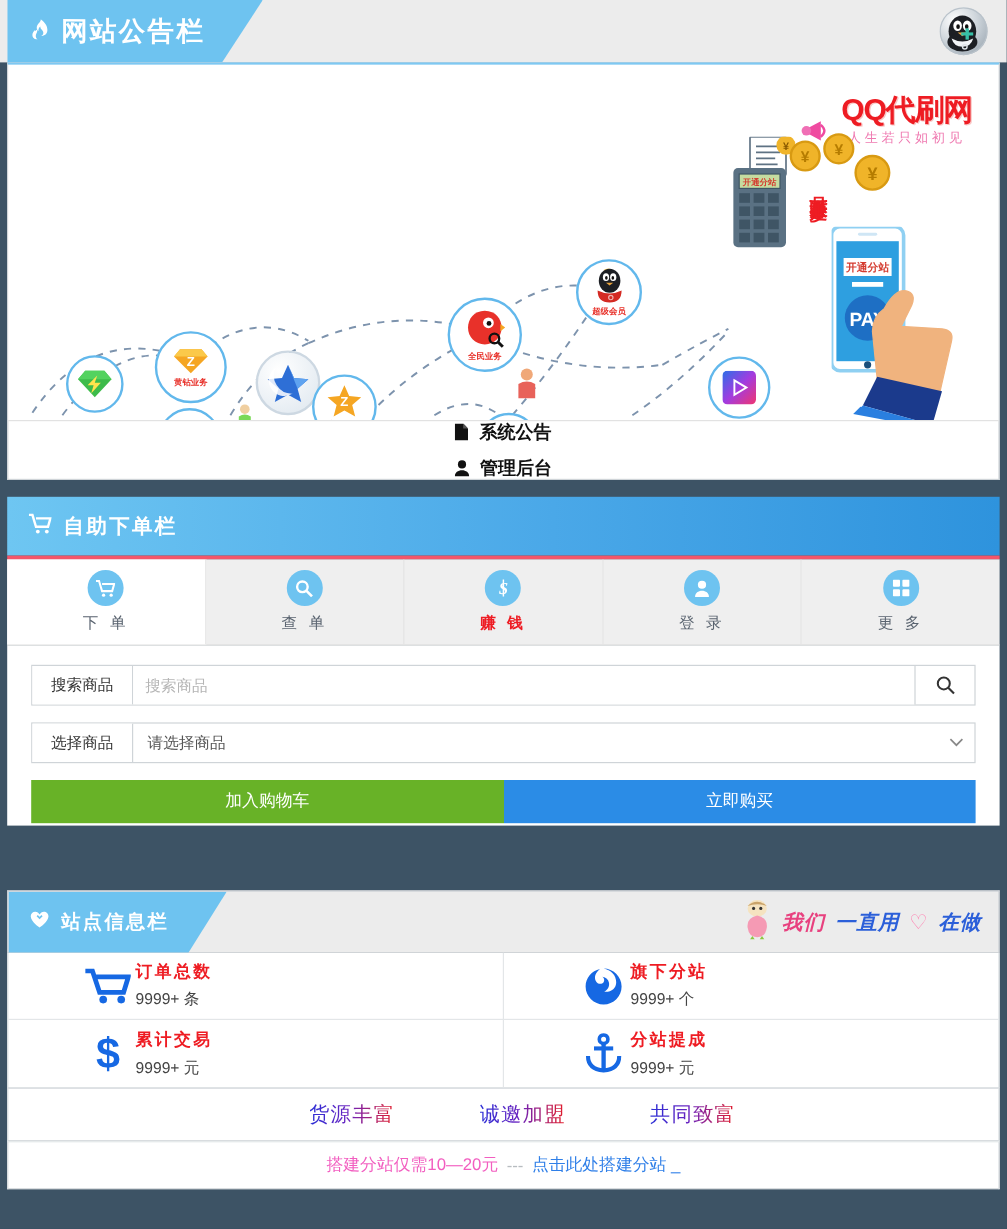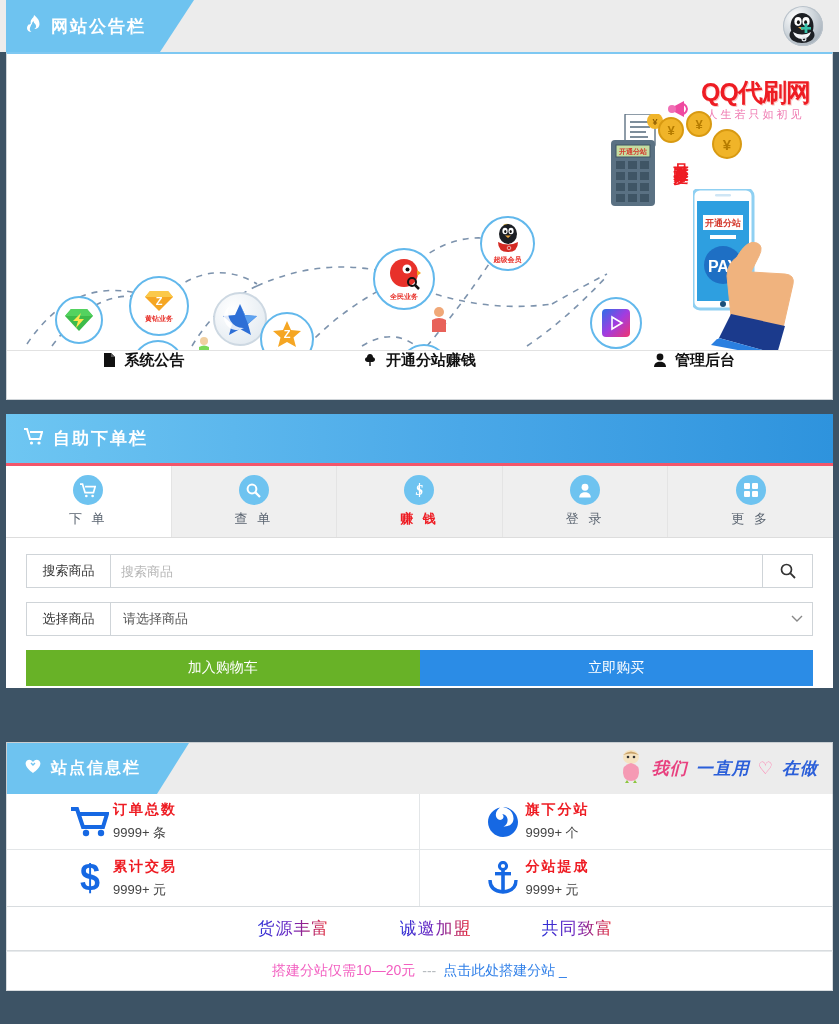--- a/index.html
+++ b/index.html
@@ -20,39 +20,39 @@
     background-color:#3d5365;
   }
 
   
   #topbar { position:absolute; left:0; top:0; width:839px; height:52px; background:#ececec; overflow:hidden;}
   #topbar .tab {
     position:absolute; left:6px; top:0; bottom:0;
     background:#6ec3f0; color:#fff;
     display:flex; align-items:center; gap:10px;
     padding:0 48px 0 20px;
-    font-size:17px; font-weight:bold; letter-spacing:2px;
+    font-size:22px; font-weight:bold; letter-spacing:2px;
     clip-path: polygon(0 0, 100% 0, calc(100% - 34px) 100%, 0 100%);
   }
   #topbar .qq {
     position:absolute; right:16px; top:6px;
     width:40px; height:40px; border-radius:50%;
   }
 
   
   #banner-wrap { position:absolute; left:6px; top:52px; width:827px; height:348px;
                  background:#fff; border:1px solid #cfd4d8; border-top:2px solid #7ec8f2; }
   #banner { position:relative; width:100%; height:296px; overflow:hidden; background:#fff; }
 
   .node { position:absolute; border-radius:50%; background:#fff;
           border:2px solid #62b8ec; display:flex; flex-direction:column;
           align-items:center; justify-content:center; }
   .node .lbl { font-size:7px; color:#e8312a; font-weight:bold; margin-top:1px;}
 
-  .navrow { height:60px; display:flex; align-items:flex-start; border-top:1px solid #e2e2e2; }
+  .navrow { height:60px; display:flex; align-items:center; border-top:1px solid #e2e2e2;flex-direction:column; }
   .navrow .nav-item { flex:1; text-align:center; font-size:15px; font-weight:bold; color:#111; cursor:pointer;}
   .navrow .nav-item .gi { margin-right:5px; }
 
   
   #order-wrap { position:absolute; left:6px; top:414px; width:827px; height:314px; }
   #order-head {
     position:relative; height:52px; overflow:hidden;
     background: linear-gradient(90deg,#6ec6f2 0%, #4aa8e8 55%, #2e93dd 100%);
     border-bottom:3px solid #f3566a;
   }
@@ -363,28 +363,20 @@
       <div class="nav-item">
         <span class="gi">
           <svg width="11" height="14" viewBox="0 0 11 14" style="vertical-align:-2px">
               <path d="M0 0h7l4 4v10H0z" fill="#111"></path>
               <path d="M7 0l4 4H7z" fill="#555"></path>
             </svg>
         </span><span>系统公告</span>
       </div>
       <div class="nav-item">
         <span class="gi">
-          <svg width="14" height="14" viewBox="0 0 14 14" style="vertical-align:-2px">
-              <path d="M7 1c2 0 3 1.6 3 3.3 1.2.3 2 1.2 2 2.3 0 1.4-1.2 2.4-2.7 2.4H4.7C3.2 9 2 8 2 6.6c0-1.1.8-2 2-2.3C4 2.6 5 1 7 1z" fill="#111"></path>
-              <rect x="6.3" y="9" width="1.4" height="4" fill="#111"></rect>
-            </svg>
-        </span><span>开通分站赚钱</span>
-      </div>
-      <div class="nav-item">
-        <span class="gi">
           <svg width="12" height="14" viewBox="0 0 12 14" style="vertical-align:-2px">
               <circle cx="6" cy="4" r="3.4" fill="#111"></circle>
               <path d="M0 14c0-3.4 2.7-5.2 6-5.2s6 1.8 6 5.2z" fill="#111"></path>
             </svg>
         </span><span>管理后台</span>
       </div>
     </div>
   </div>
 
   <div id="order-wrap">

